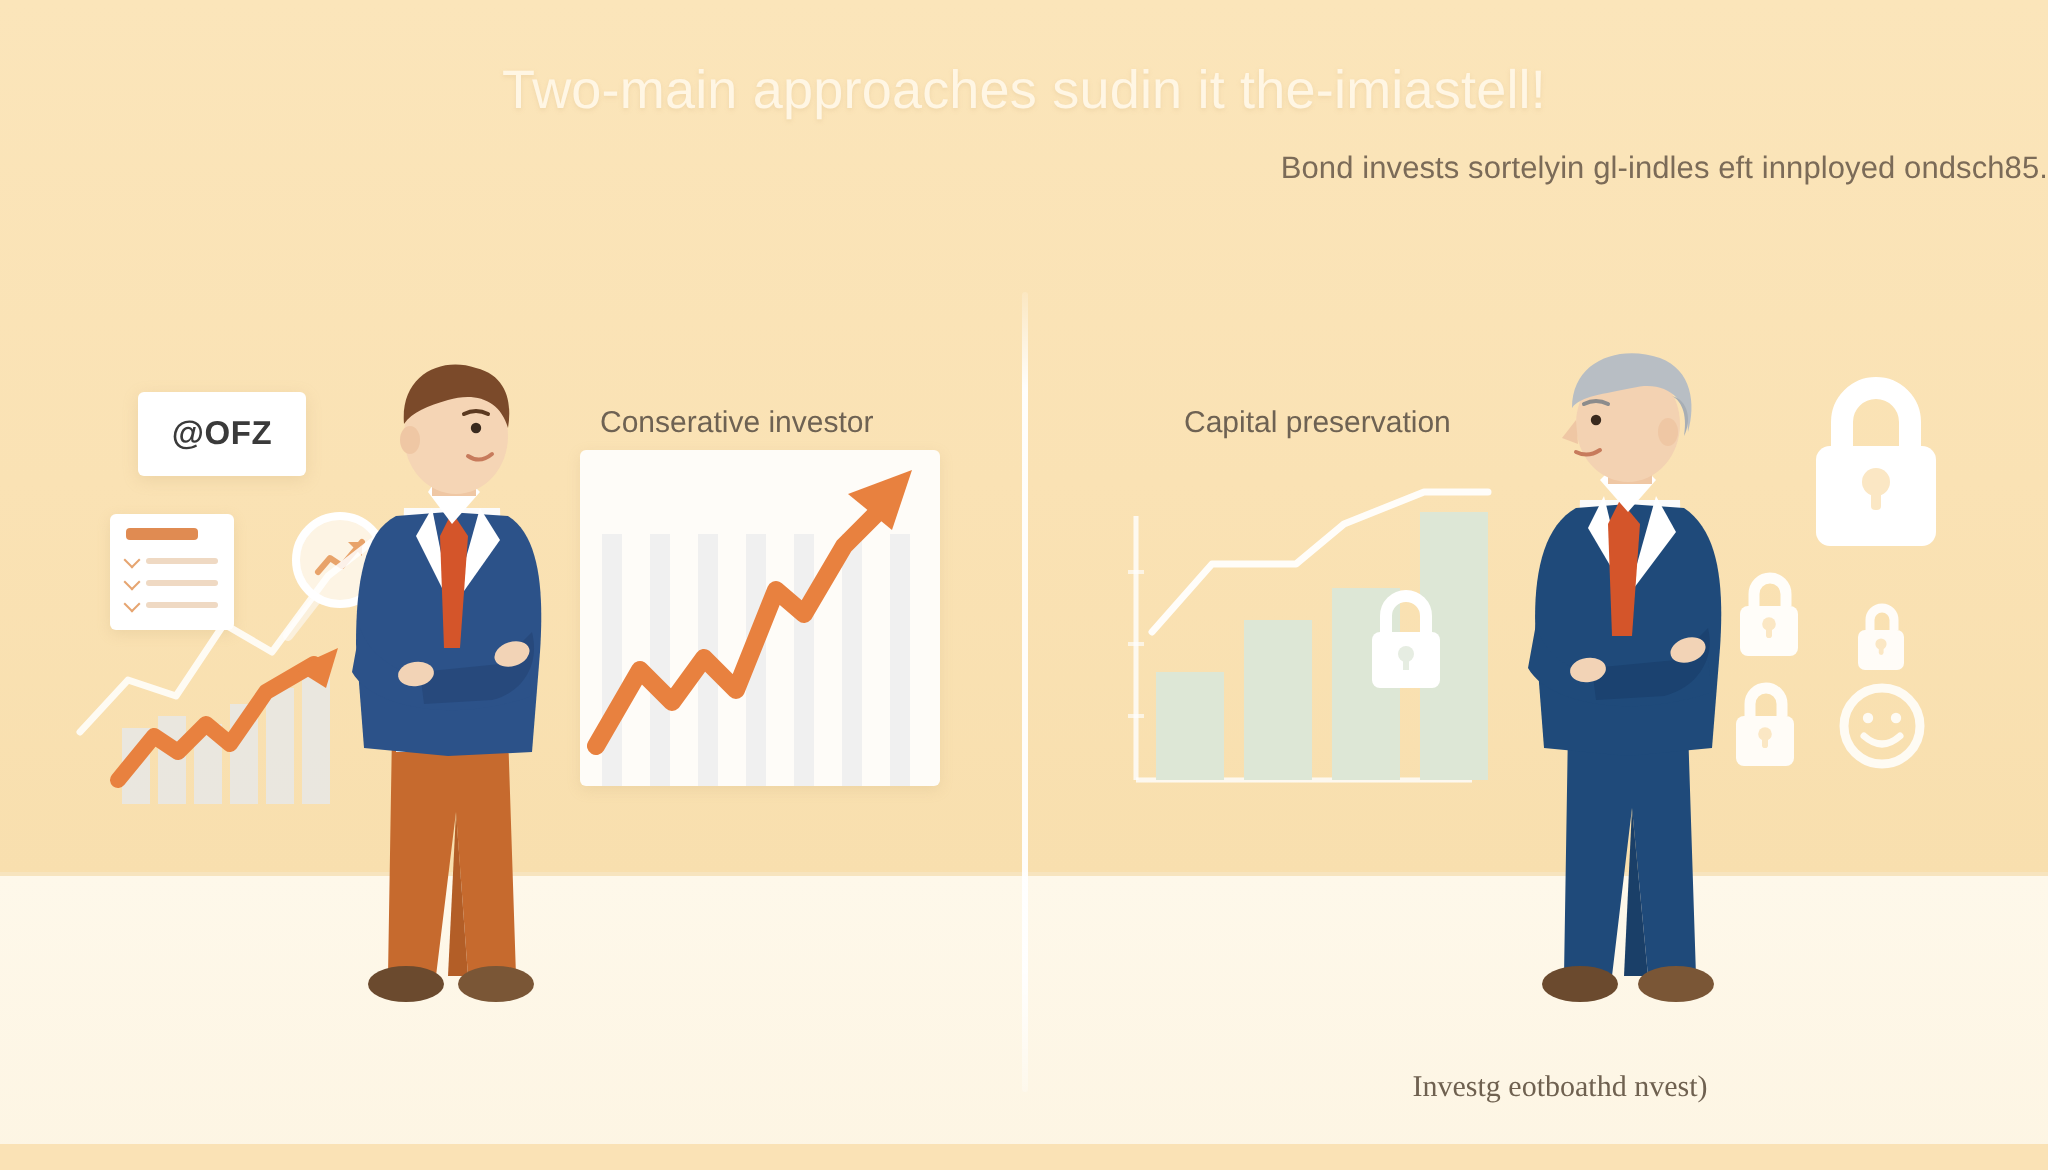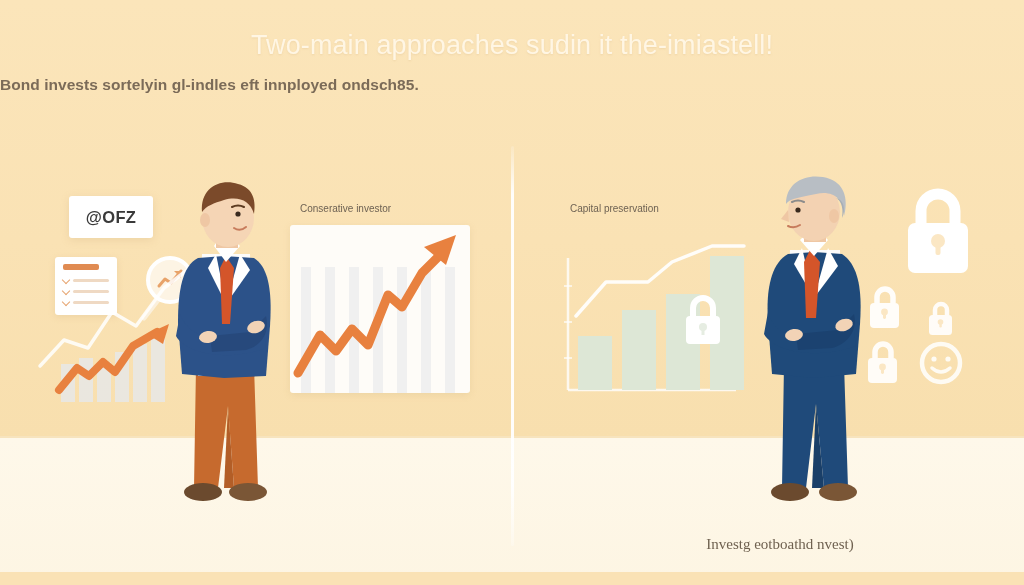--- a/index.html
+++ b/index.html
@@ -14,36 +14,36 @@
   .wall{position:absolute;left:0;top:0;width:1024px;height:438px;
         background:linear-gradient(180deg,#FBE5BA 0%,#FAE2B4 55%,#F8DFAE 100%);}
   .floor{position:absolute;left:0;top:438px;width:1024px;height:147px;
          background:linear-gradient(180deg,#FEF8EA 0%,#FDF5E3 100%);}
   .floor-edge{position:absolute;left:0;top:436px;width:1024px;height:2px;background:#F6E6C4;opacity:.7;}
 
   
   .title{position:absolute;left:0;top:30px;width:1024px;text-align:center;
          font-size:27px;font-weight:400;color:#FFF6E4;letter-spacing:.1px;
          text-shadow:0 1px 2px rgba(220,190,140,.35);}
-  .subtitle{position:absolute;left:0;top:76px;width:1024px;text-align:left;
-            font-size:15.5px;font-weight:700;color:#7B6B58;letter-spacing:.05px;}
+  .subtitle{position:absolute;left:0;top:76px;width:1024px;text-align:right;
+            font-size:15.5px;font-weight:400;color:#7B6B58;letter-spacing:.05px;}
 
   
   .divider{position:absolute;left:511px;top:146px;width:2.5px;height:400px;
            background:linear-gradient(180deg,rgba(255,255,255,.15) 0%,rgba(255,255,255,.95) 12%,rgba(255,255,255,.95) 85%,rgba(255,255,255,.25) 100%);
            border-radius:2px;}
 
   
   .caption{position:absolute;top:536px;width:360px;text-align:center;
            font-size:15px;color:#6F6150;}
   .caption.left{left:64px;}
   .caption.right{left:600px;font-family:Liberation Serif, serif;}
 
   
-  .chart-label{position:absolute;font-size:10px;color:#6E6253;white-space:nowrap;}
+  .chart-label{position:absolute;font-size:15px;color:#6E6253;white-space:nowrap;}
 
   
   .card{position:absolute;background:#FEFCF8;border-radius:3px;
         box-shadow:0 2px 7px rgba(190,160,110,.18);}
 
   .badge-ofz{position:absolute;left:57px;top:196px;width:84px;height:42px;
              background:#FFFFFF;border-radius:3px;display:flex;align-items:center;justify-content:center;
              box-shadow:0 2px 8px rgba(190,160,110,.22);margin-left:12px;}
   .badge-ofz span{font-size:16.5px;font-weight:700;color:#3A3A3A;letter-spacing:.3px;}
 
@@ -169,21 +169,21 @@
     <ellipse cx="47" cy="24" rx="5" ry="7" fill="#EFC7A4"></ellipse>
 
     <path d="M44 16 C42 -8 62 -18 80 -12 C96 -8 98 6 96 18 C92 4 80 0 66 4 C56 7 48 10 44 16 Z" fill="#7B4A2A"></path>
 
     <circle cx="80" cy="18" r="2.6" fill="#3A2A1E"></circle>
     <path d="M74 11 Q80 8 86 11" stroke="#5C3A20" stroke-width="2" fill="none" stroke-linecap="round"></path>
     <path d="M76 32 Q82 36 88 31" stroke="#C77B5C" stroke-width="2" fill="none" stroke-linecap="round"></path>
   </svg>
 
 
-  <div class="chart-label" style="left:570px;top:203px;">Capital preservation</div>
+  <div class="chart-label" style="left:592px;top:203px;">Capital preservation</div>
 
   <svg class="noclick" style="position:absolute;left:560px;top:240px;" width="180" height="160">
 
     <line x1="8" y1="18" x2="8" y2="150" stroke="#FFFFFF" stroke-width="2.5" opacity=".8"></line>
     <line x1="8" y1="150" x2="176" y2="150" stroke="#FFFFFF" stroke-width="2.5" opacity=".8"></line>
     <g stroke="#FFFFFF" stroke-width="2" opacity=".65">
       <line x1="4" y1="46" x2="12" y2="46"></line>
       <line x1="4" y1="82" x2="12" y2="82"></line>
       <line x1="4" y1="118" x2="12" y2="118"></line>
     </g>

